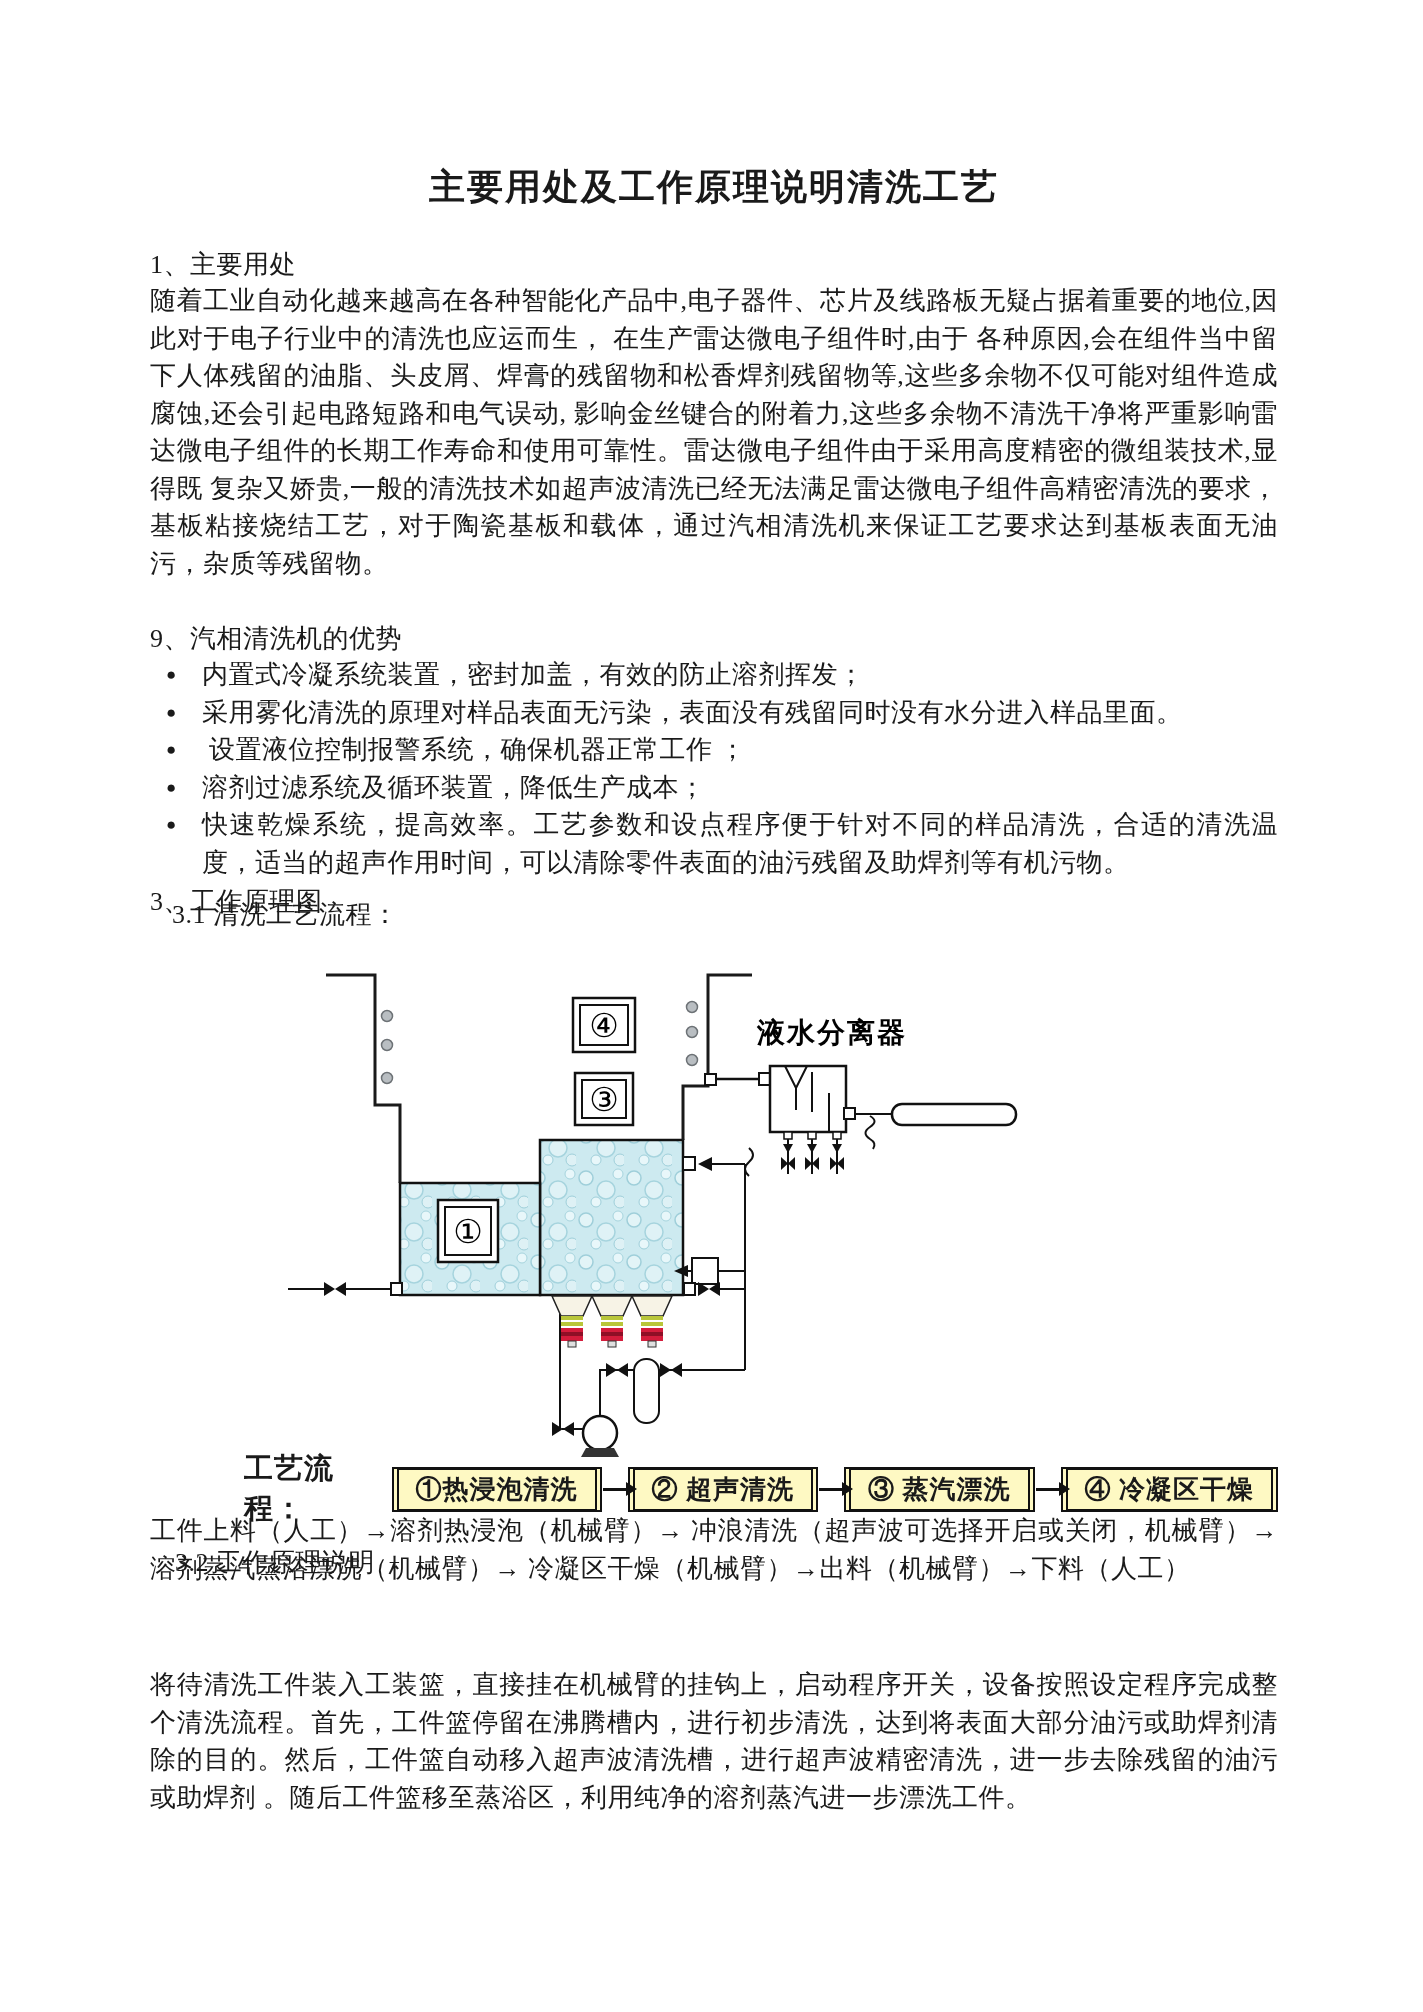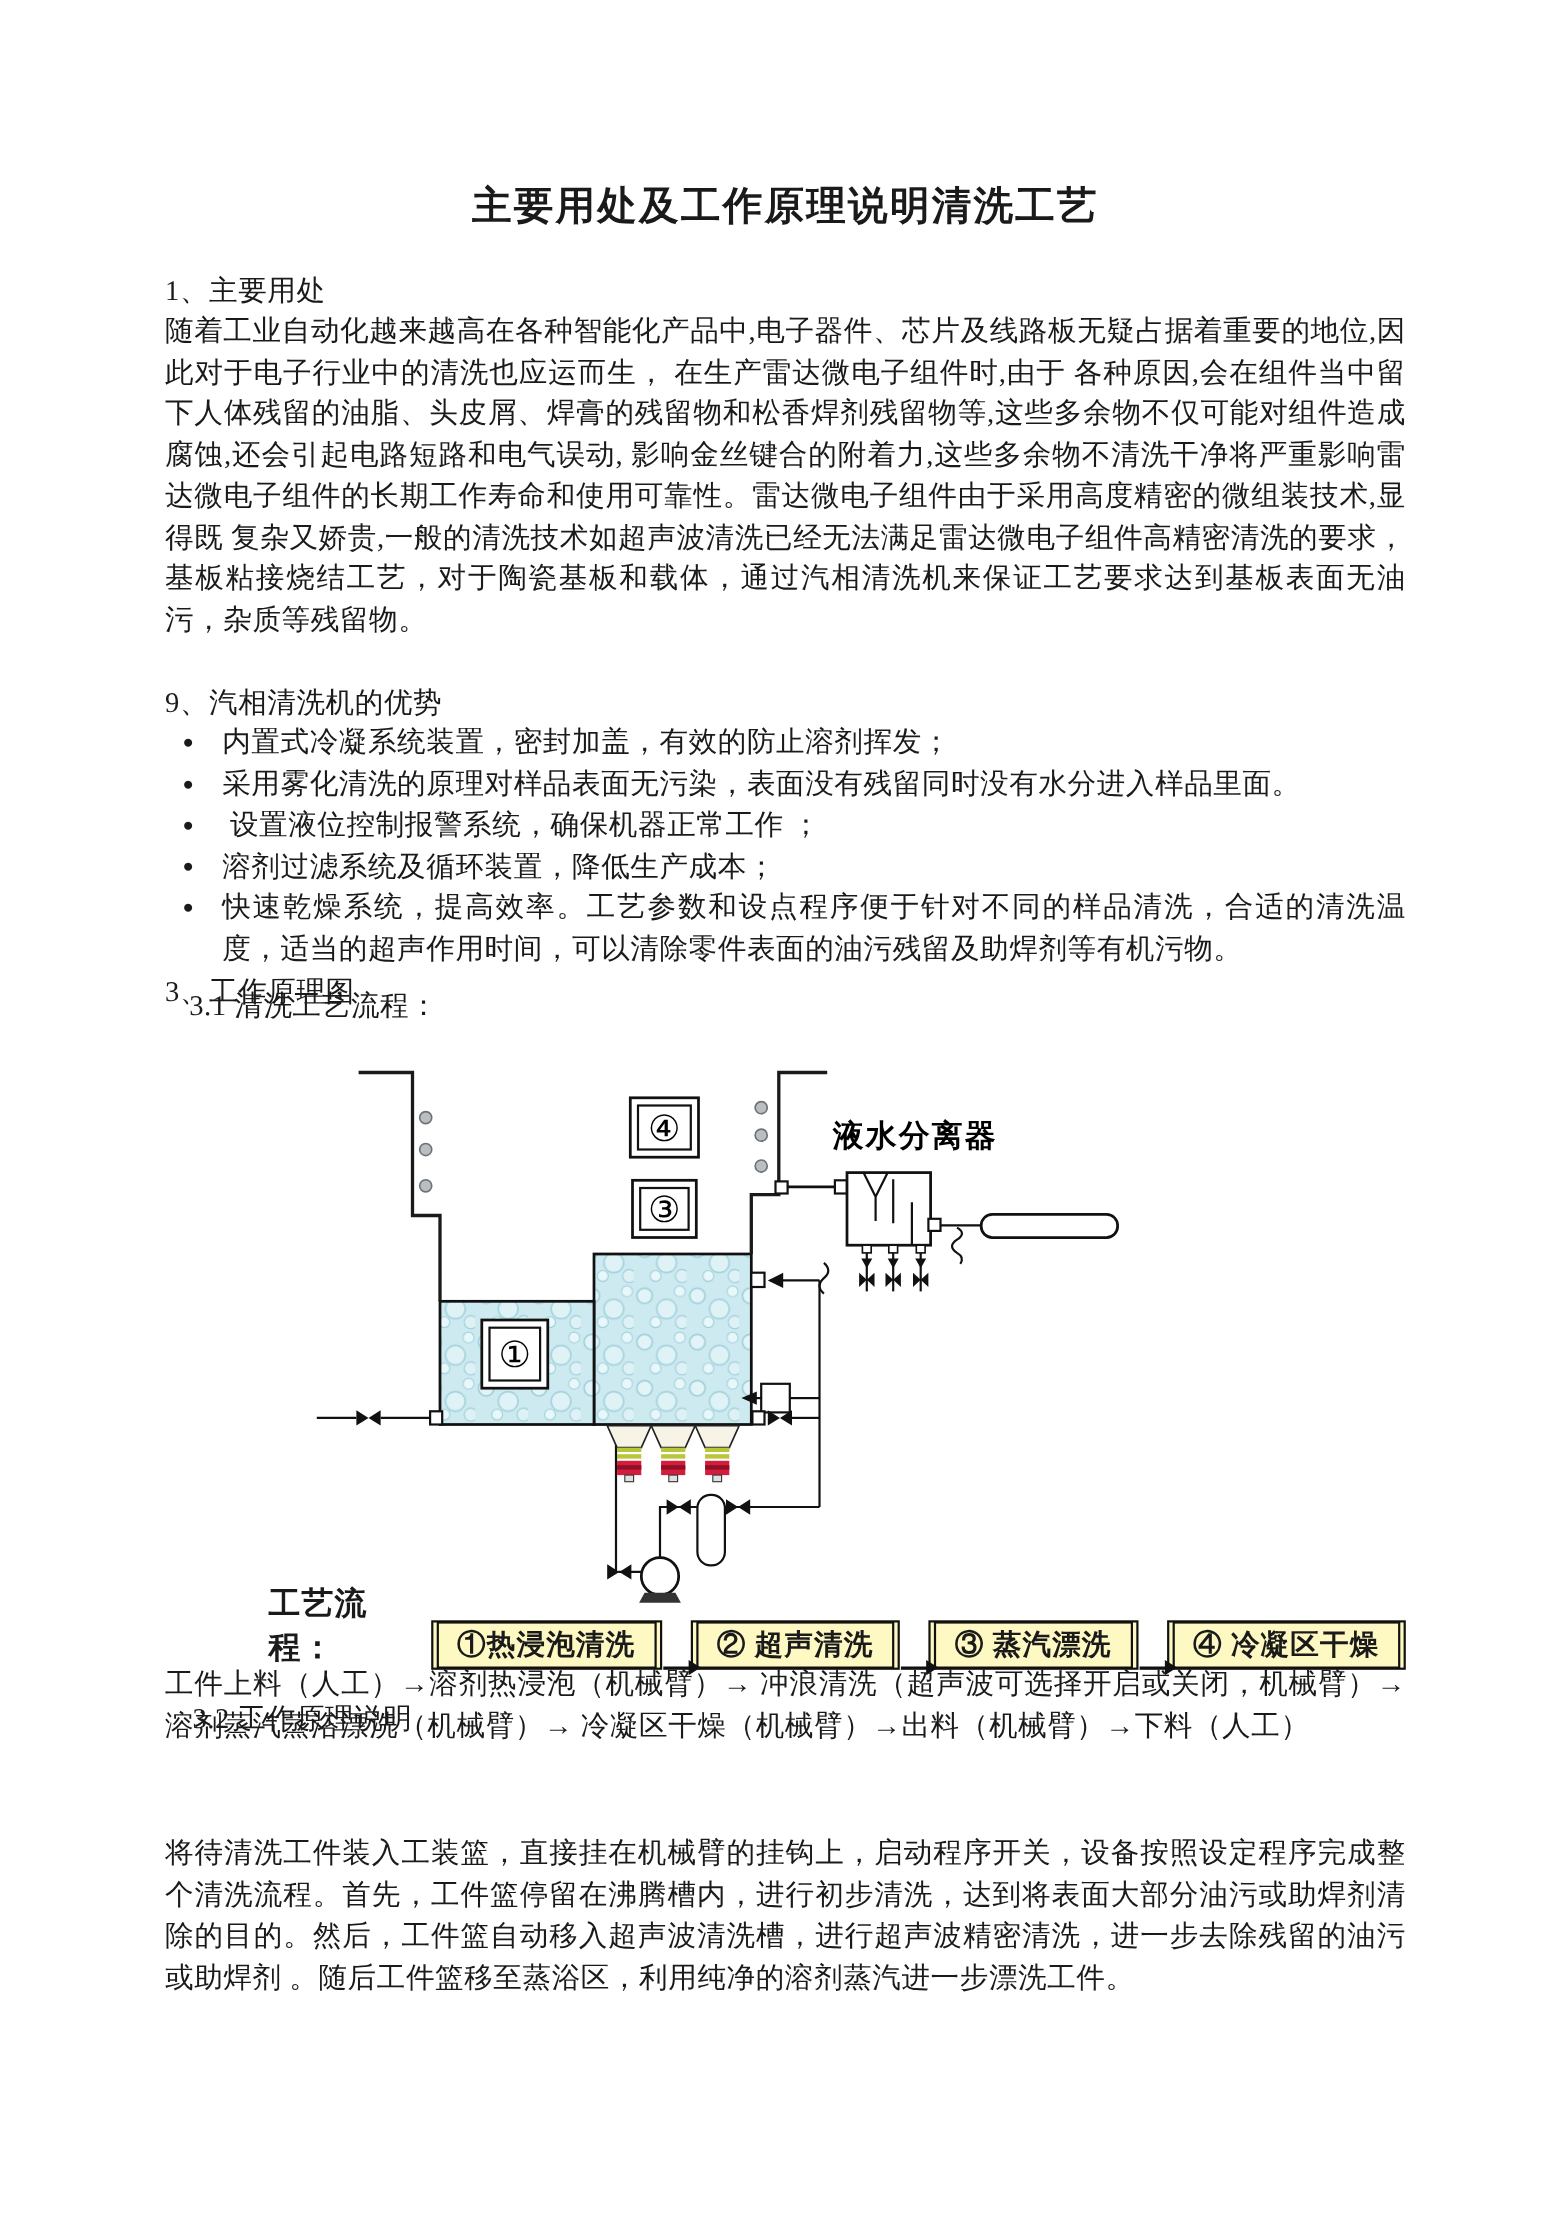--- a/index.html
+++ b/index.html
@@ -20,21 +20,21 @@
   .heading  { font-size:26px; line-height:37.5px; letter-spacing:0.5px; }
   .indent1  { padding-left:22px; }
   .bullets  { top:656px; }
   .bullet-row { display:flex; align-items:flex-start; }
   .bullet-mark { width:52px; padding-left:16px; font-size:17px; line-height:37.5px; flex:0 0 52px; }
   .bullet-text { flex:1; font-size:26px; line-height:37.5px; letter-spacing:0.5px; text-align:justify; white-space:pre-wrap; }
   .diagram-wrap { position:absolute; left:90px; top:958px; width:780px; height:505px; }
   svg text { font-family:"Liberation Serif","DejaVu Serif",serif; }
   .flowrow {
     position:absolute; left:94px; top:1460px; height:58px;
-    display:flex; align-items:flex-end;
+    display:flex; align-items:center;
   }
   .flow-label { font-size:29px; font-weight:bold; letter-spacing:1px; margin-right:6px; }
   .fc-box  { border:2px solid #111; padding:3px; background:#fef9c3; flex:0 0 auto; }
   .fc-box-inner { border:2px solid #111; padding:5px 17px; font-size:26px; font-weight:bold; letter-spacing:1px; white-space:nowrap; }
   .fc-arrow { position:relative; width:24px; height:3px; background:#111; margin:0 1px; flex:0 0 24px; }
   .fc-arrow::after {
     content:""; position:absolute; right:-10px; top:-6px;
     border-left:11px solid #111; border-top:7px solid transparent; border-bottom:7px solid transparent;
   }
   .flowtext { top:1512px; white-space:pre-wrap; }

